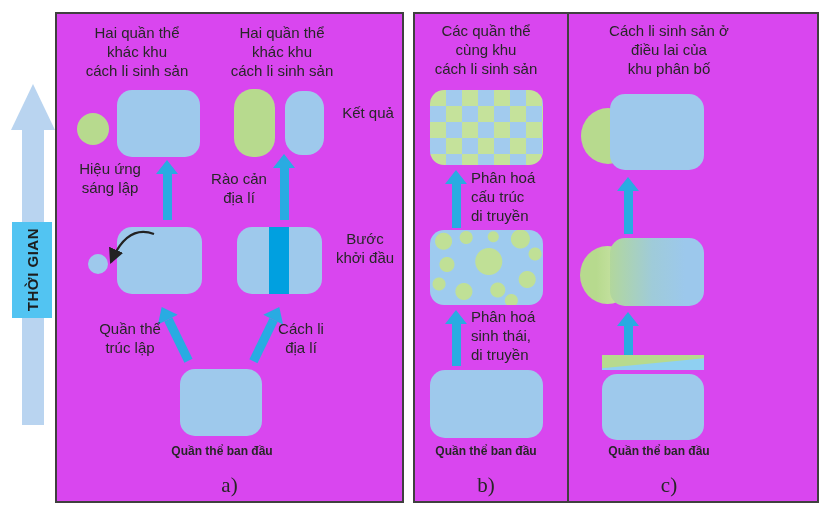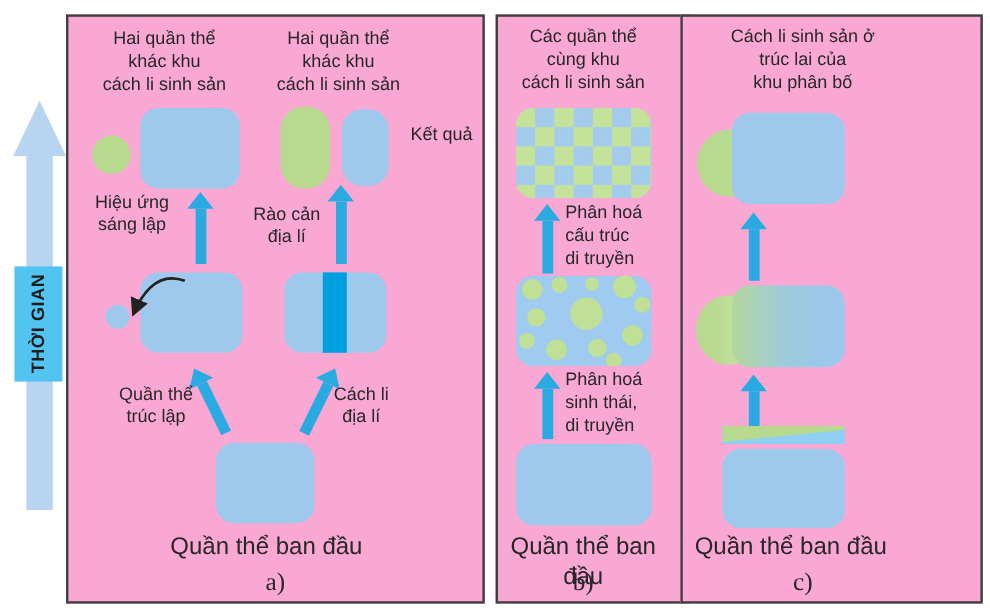--- a/index.html
+++ b/index.html
@@ -9,24 +9,24 @@
     --stripe:#00a0e0;
     --checker-green:#c5e29b;
     --checker-blue:#a2cbee;
     --tl-fill:#b9d4f0;
     --tl-label:#52c4f2;
     --ink:#272727;
     --border:#404040;
   }
   *{margin:0;padding:0;box-sizing:border-box;}
   body{width:825px;height:510px;background:#fff;font-family:"Liberation Sans",sans-serif;color:var(--ink);position:relative;overflow:hidden;}
-  .panel{position:absolute;top:12px;height:491px;border:2px solid var(--border);background:#f9a8d4;}
+  .panel{position:absolute;top:12px;height:491px;border:2px solid var(--border);background:#d946ef;}
   .lbl{position:absolute;white-space:pre-line;font-size:15px;line-height:1.25;text-align:center;}
   .lbl.left{text-align:left;}
-  .initial-lbl{font-size:20px;}
+  .initial-lbl{font-size:12px;font-weight:bold;}
   .panel-letter{font-family:"Liberation Serif",serif;font-size:21px;}
   .shape{position:absolute;background:var(--blue);}
   .rrect{border-radius:15px;}
   .circle{border-radius:50%;}
   .green{background:var(--green);}
   
   .arr{position:absolute;display:flex;flex-direction:column;align-items:center;width:22px;}
   .arr .head{width:0;height:0;border-left:11px solid transparent;border-right:11px solid transparent;border-bottom:14px solid var(--cyan);}
   .arr .shaft{width:9px;flex:1;background:var(--cyan);}
   .tilt-l{transform:rotate(-26deg);transform-origin:50% 100%;}
@@ -113,20 +113,22 @@
   <svg style="left:42px;top:208px;" width="60" height="50" viewBox="0 0 60 50">
     <defs>
       <marker id="ah" markerWidth="9" markerHeight="9" refX="6" refY="3.5" orient="auto">
         <path d="M0,0 L7,3.5 L0,7 z" fill="#222"></path>
       </marker>
     </defs>
     <path d="M55,12 Q28,2 12,40" stroke="#222" stroke-width="2.2" fill="none" marker-end="url(#ah)"></path>
   </svg>
   <div class="shape rrect" style="left:180px;top:213px;width:85px;height:67px;"></div>
   <div class="shape" style="left:212px;top:213px;width:20px;height:67px;background:var(--stripe);border-radius:0;"></div>
+  <div class="lbl" style="left:268px;top:216px;width:80px;">Bước
+khởi đầu</div>
 
   <div class="arr tilt-l" style="left:120px;top:287px;height:60px;">
       <div class="head"></div>
       <div class="shaft"></div>
     </div>
   <div class="arr tilt-r" style="left:185px;top:287px;height:60px;">
       <div class="head"></div>
       <div class="shaft"></div>
     </div>
   <div class="lbl" style="left:28px;top:306px;width:90px;">Quần thể
@@ -164,21 +166,21 @@
 sinh thái,
 di truyền</div>
 
   <div class="shape rrect" style="left:15px;top:356px;width:113px;height:68px;"></div>
   <div class="lbl initial-lbl" style="left:0;top:430px;width:142px;">Quần thể ban đầu</div>
   <div class="lbl panel-letter" style="left:0;top:458px;width:142px;">b)</div>
 </div>
 
 <div class="panel" style="left:567px;width:252px;">
   <div class="lbl" style="left:0;top:8px;width:200px;">Cách li sinh sản ở
-trúc lai của
+điều lai của
 khu phân bố</div>
 
   <div class="shape circle green" style="left:12px;top:94px;width:54px;height:56px;"></div>
   <div class="shape rrect" style="left:41px;top:80px;width:94px;height:76px;"></div>
 
   <div class="arr" style="left:48px;top:163px;height:57px;">
       <div class="head"></div>
       <div class="shaft"></div>
     </div>
 

